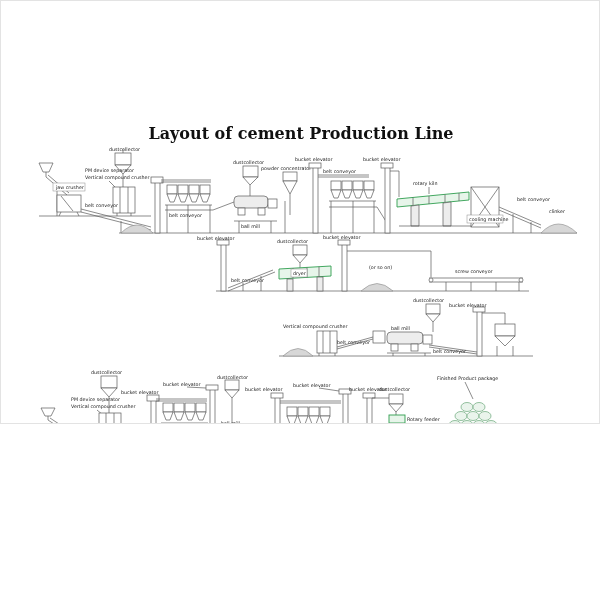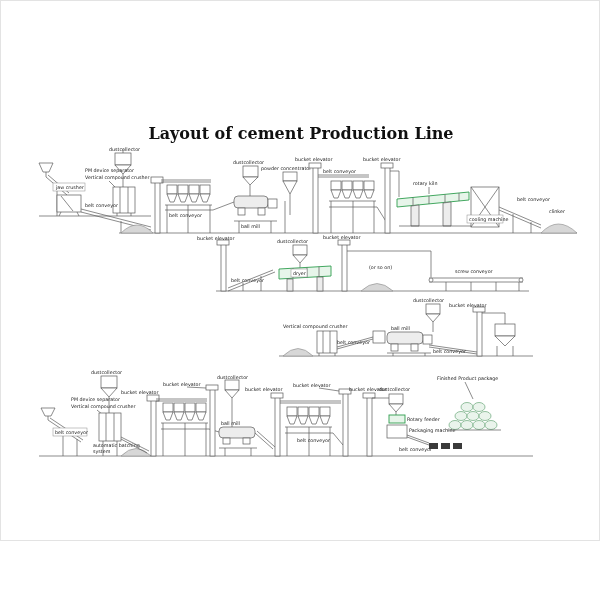--- a/index.html
+++ b/index.html
@@ -1,16 +1,16 @@
 <!DOCTYPE html>
 <html><head>
 <meta charset="utf-8">
 <style>
   html,body{margin:0;padding:0;background:#fff;}
-  #page{position:relative;width:600px;height:541px;background:#ffffff;overflow:hidden;
+  #page{position:relative;width:600px;height:424px;background:#ffffff;overflow:hidden;
         border:1px solid #e3e3e3;box-sizing:border-box;}
   svg{display:block;}
   .s{stroke:#5a5a5a;stroke-width:.7;fill:none;}
   .sf{stroke:#5a5a5a;stroke-width:.7;fill:#ffffff;}
   .sg{stroke:#5a5a5a;stroke-width:.7;fill:#ededed;}
   .grn{stroke:#2f9e4f;stroke-width:.9;fill:#e7f5ea;}
   .pile{stroke:#8a8a8a;stroke-width:.6;fill:#d7d7d7;}
   .dark{fill:#3a3a3a;stroke:none;}
   .bag{fill:#eaf4ec;stroke:#6aa87a;stroke-width:.7;}
   .lblbox{stroke:#8a8a8a;stroke-width:.5;fill:#ffffff;}

